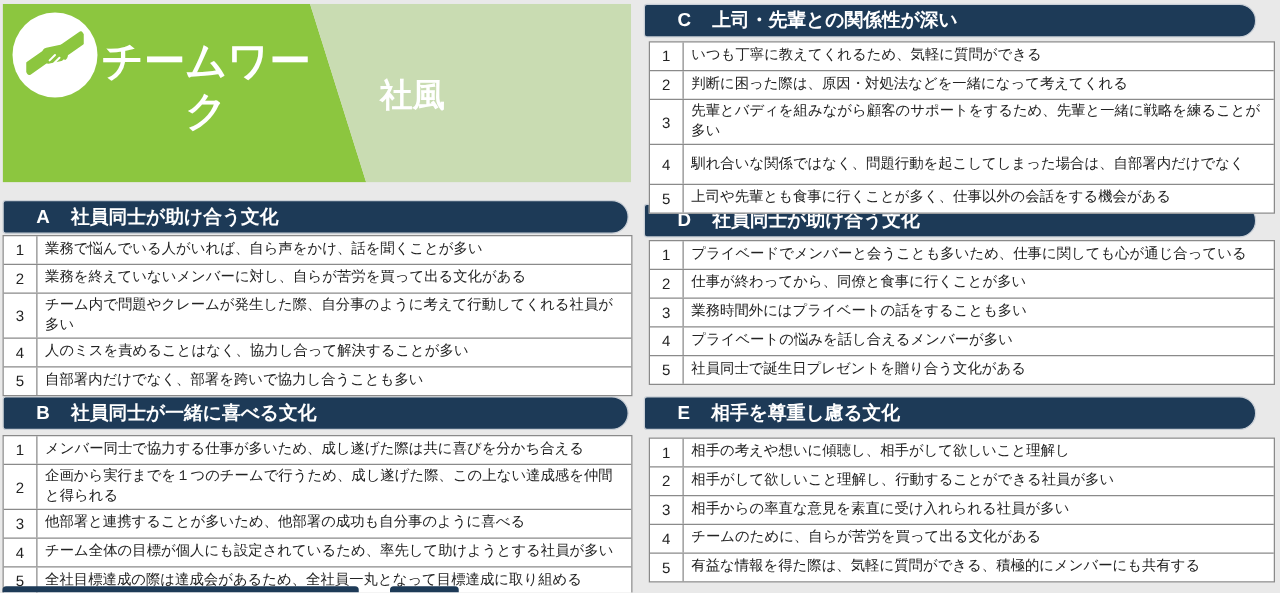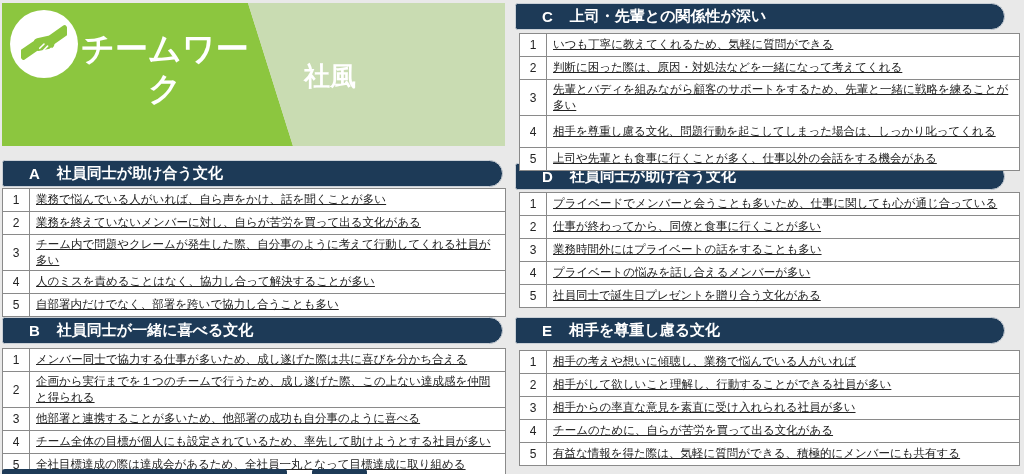--- a/index.html
+++ b/index.html
@@ -43,21 +43,21 @@
   #t-b { left:2px;   top:348px; width:504px; }
   #t-c { left:519px; top:33px;  width:501px; }
   #t-d { left:519px; top:192px; width:501px; }
   #t-e { left:519px; top:350px; width:501px; }
   .trow { display:flex; min-height:22px; border-top:1px solid #8a8a8a; align-items:stretch; }
   .trow:first-child { border-top:none; }
   .tnum { flex:0 0 26px; width:26px; border-right:1px solid #8a8a8a;
           display:flex; align-items:center; justify-content:center;
           font-size:12px; color:#222222; }
   .ttext { flex:1; padding:2px 6px; font-size:11.5px; color:#222222;
-           display:flex; align-items:center; line-height:1.35;text-decoration:underline; }
+           display:flex; align-items:center; line-height:1.35; }
   #t-a .trow:nth-child(3), #t-b .trow:nth-child(2),
   #t-c .trow:nth-child(3), #t-c .trow:nth-child(4) { min-height:31px; }
 
   
   .strip { height:5px; background:#1d3a57; border-radius:3px 3px 0 0; }
   #strip-1 { left:2px;   top:469px; width:285px; }
   #strip-2 { left:312px; top:469px; width:55px;  }
 </style>
 </head>
 <body>
@@ -156,21 +156,21 @@
     <div class="trow">
       <div class="tnum">2</div>
       <div class="ttext">判断に困った際は、原因・対処法などを一緒になって考えてくれる</div>
     </div>
     <div class="trow">
       <div class="tnum">3</div>
       <div class="ttext">先輩とバディを組みながら顧客のサポートをするため、先輩と一緒に戦略を練ることが多い</div>
     </div>
     <div class="trow">
       <div class="tnum">4</div>
-      <div class="ttext">相手を尊重し慮る文化、問題行動を起こしてしまった場合は、しっかり叱ってくれる</div>
+      <div class="ttext">馴れ合いな関係ではなく、問題行動を起こしてしまった場合は、自部署内だけでなく</div>
     </div>
     <div class="trow">
       <div class="tnum">5</div>
       <div class="ttext">上司や先輩とも食事に行くことが多く、仕事以外の会話をする機会がある</div>
     </div>
   </div>
 <div id="t-d" class="abs table">
     <div class="trow">
       <div class="tnum">1</div>
       <div class="ttext">プライベードでメンバーと会うことも多いため、仕事に関しても心が通じ合っている</div>
@@ -188,21 +188,21 @@
       <div class="ttext">プライベートの悩みを話し合えるメンバーが多い</div>
     </div>
     <div class="trow">
       <div class="tnum">5</div>
       <div class="ttext">社員同士で誕生日プレゼントを贈り合う文化がある</div>
     </div>
   </div>
 <div id="t-e" class="abs table">
     <div class="trow">
       <div class="tnum">1</div>
-      <div class="ttext">相手の考えや想いに傾聴し、業務で悩んでいる人がいれば</div>
+      <div class="ttext">相手の考えや想いに傾聴し、相手がして欲しいこと理解し</div>
     </div>
     <div class="trow">
       <div class="tnum">2</div>
       <div class="ttext">相手がして欲しいこと理解し、行動することができる社員が多い</div>
     </div>
     <div class="trow">
       <div class="tnum">3</div>
       <div class="ttext">相手からの率直な意見を素直に受け入れられる社員が多い</div>
     </div>
     <div class="trow">

